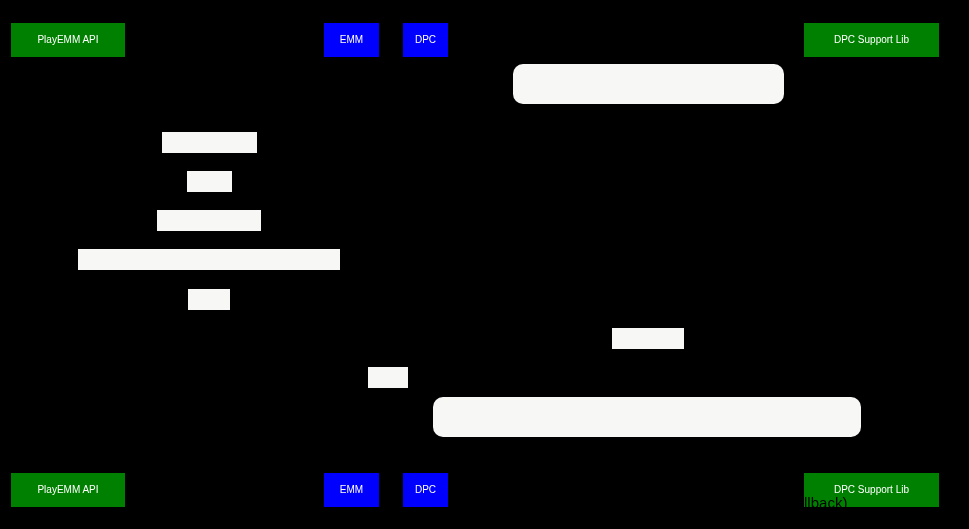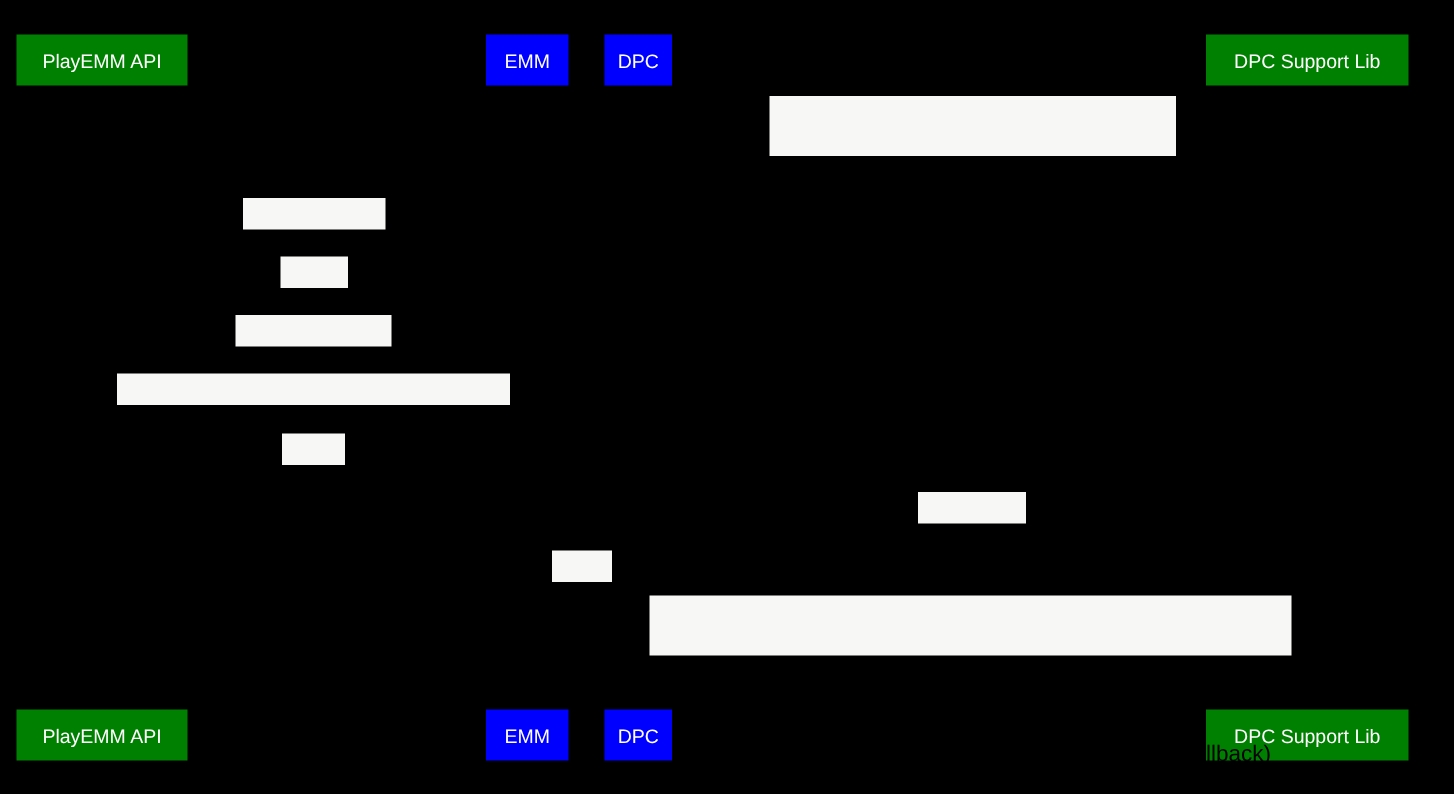--- a/index.html
+++ b/index.html
@@ -21,21 +21,21 @@
     width: 969px;
     height: 529px;
     background: #000000;
   }
   .actor-box {
     position: absolute;
     display: flex;
     align-items: center;
     justify-content: center;
     color: #ffffff;
-    font-size: 13px;
+    font-size: 10px;
     font-family: "Liberation Sans", sans-serif;
     line-height: 1;
     box-sizing: border-box;
     white-space: nowrap;
     letter-spacing: 0px;
   }
   .actor-green { background: #008000; }
   .actor-blue  { background: #0000ff; }
 
   .msg-label {
@@ -45,20 +45,21 @@
     font-size: 15px;
     font-family: "Liberation Sans", sans-serif;
     line-height: 19px;
     padding: 1px 2px 2px 2px;
     box-sizing: border-box;
     white-space: pre;
     text-align: center;
   }
   .msg-multiline {
     text-align: center;
+    border-radius: 10px;
   }
 </style>
 </head>
 <body style="background: rgb(0, 0, 0);">
 
 <div id="canvas"></div>
 
 <div class="actor-box actor-green" id="actor-top-0" style="left: 11px; top: 23px; width: 114px; height: 34px; background: rgb(0, 128, 0); color: rgb(255, 255, 255);">
   <span>PlayEMM API</span>
 </div>

